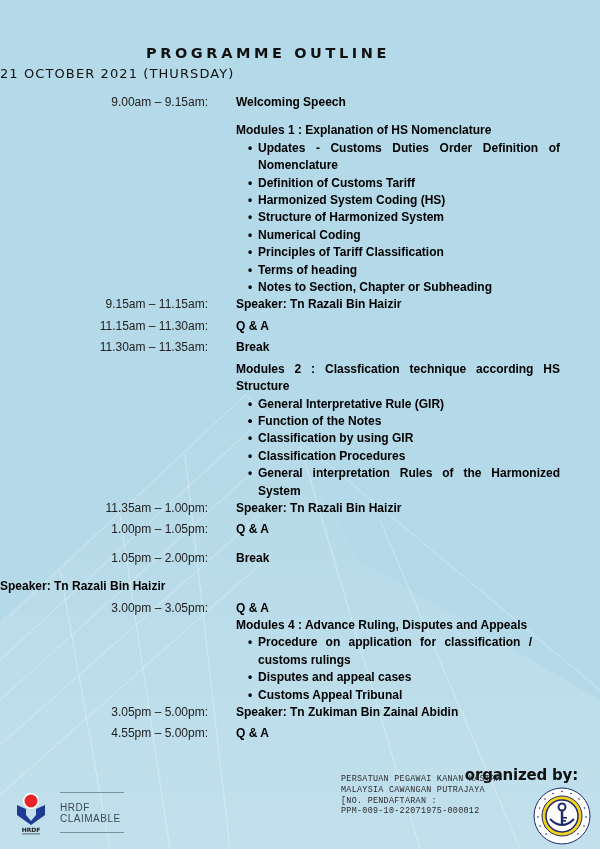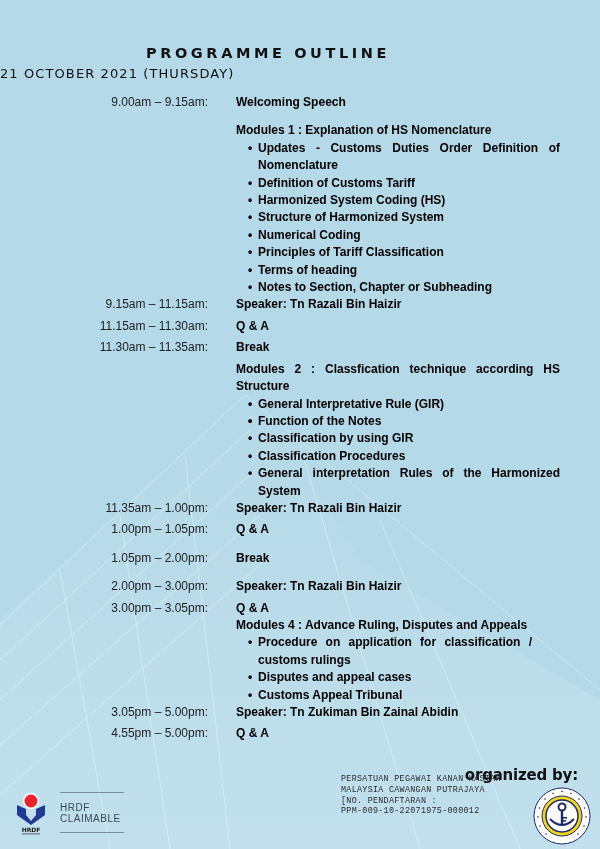--- a/index.html
+++ b/index.html
@@ -247,21 +247,20 @@
     </div>
 
     <div class="row gap-s">
       <div class="time">1.05pm – 2.00pm:</div>
       <div class="content">
         <div>Break</div>
       </div>
     </div>
 
     <div class="row gap-s">
-      <div class="time">2.00pm – 3.00pm:</div>
       <div class="content">
         <div>Speaker: Tn Razali Bin Haizir</div>
       </div>
     </div>
 
     <div class="row gap-m">
       <div class="time">3.00pm – 3.05pm:</div>
       <div class="content">
         <div>Q &amp; A</div>
       </div>

